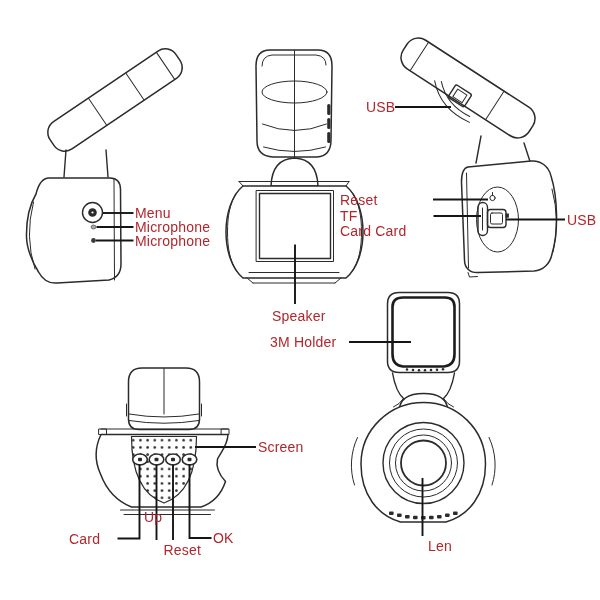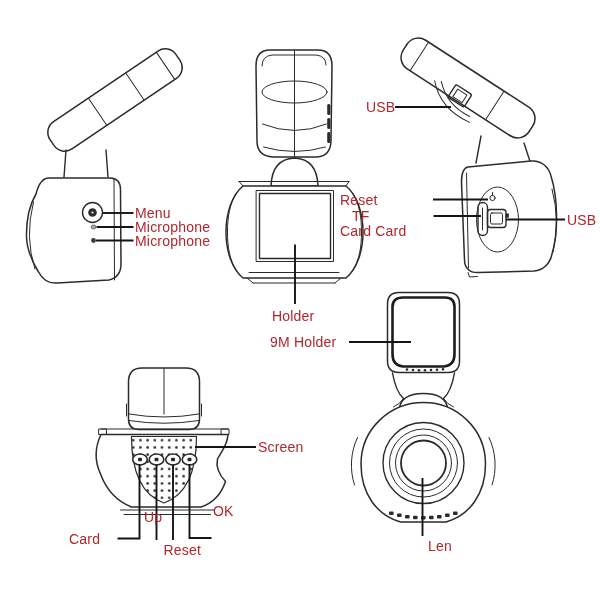--- a/index.html
+++ b/index.html
@@ -189,27 +189,27 @@
       <path d="M422.5,478 V536"></path>
     </g>
   </svg>
 
   <div class="callout" style="left:135px;top:206px">Menu</div>
   <div class="callout" style="left:135px;top:220px">Microphone</div>
   <div class="callout" style="left:135px;top:233.5px">Microphone</div>
 
   <div class="callout" style="left:366px;top:100px">USB</div>
   <div class="callout right" style="left:340px;top:192.5px;width:90px">Reset</div>
-  <div class="callout right" style="left:352px;top:208.5px;width:90px">TF</div>
+  <div class="callout right" style="left:340px;top:208.5px;width:90px">TF</div>
   <div class="callout right" style="left:340px;top:224px;width:90px">Card Card</div>
   <div class="callout" style="left:567px;top:212.5px">USB</div>
 
-  <div class="callout" style="left:272px;top:308.5px">Holder</div>
-  <div class="callout" style="left:270px;top:335px">9M Holder</div>
+  <div class="callout" style="left:272px;top:308.5px">Speaker</div>
+  <div class="callout" style="left:270px;top:335px">3M Holder</div>
 
   <div class="callout" style="left:258px;top:440px">Screen</div>
   <div class="callout" style="left:69px;top:532px">Card</div>
   <div class="callout" style="left:144px;top:510px">Up</div>
   <div class="callout" style="left:163.5px;top:542.5px">Reset</div>
-  <div class="callout" style="left:213px;top:504px">OK</div>
+  <div class="callout" style="left:213px;top:531px">OK</div>
 
   <div class="callout" style="left:428px;top:538.5px">Len</div>
 </div>
 
 </body></html>

